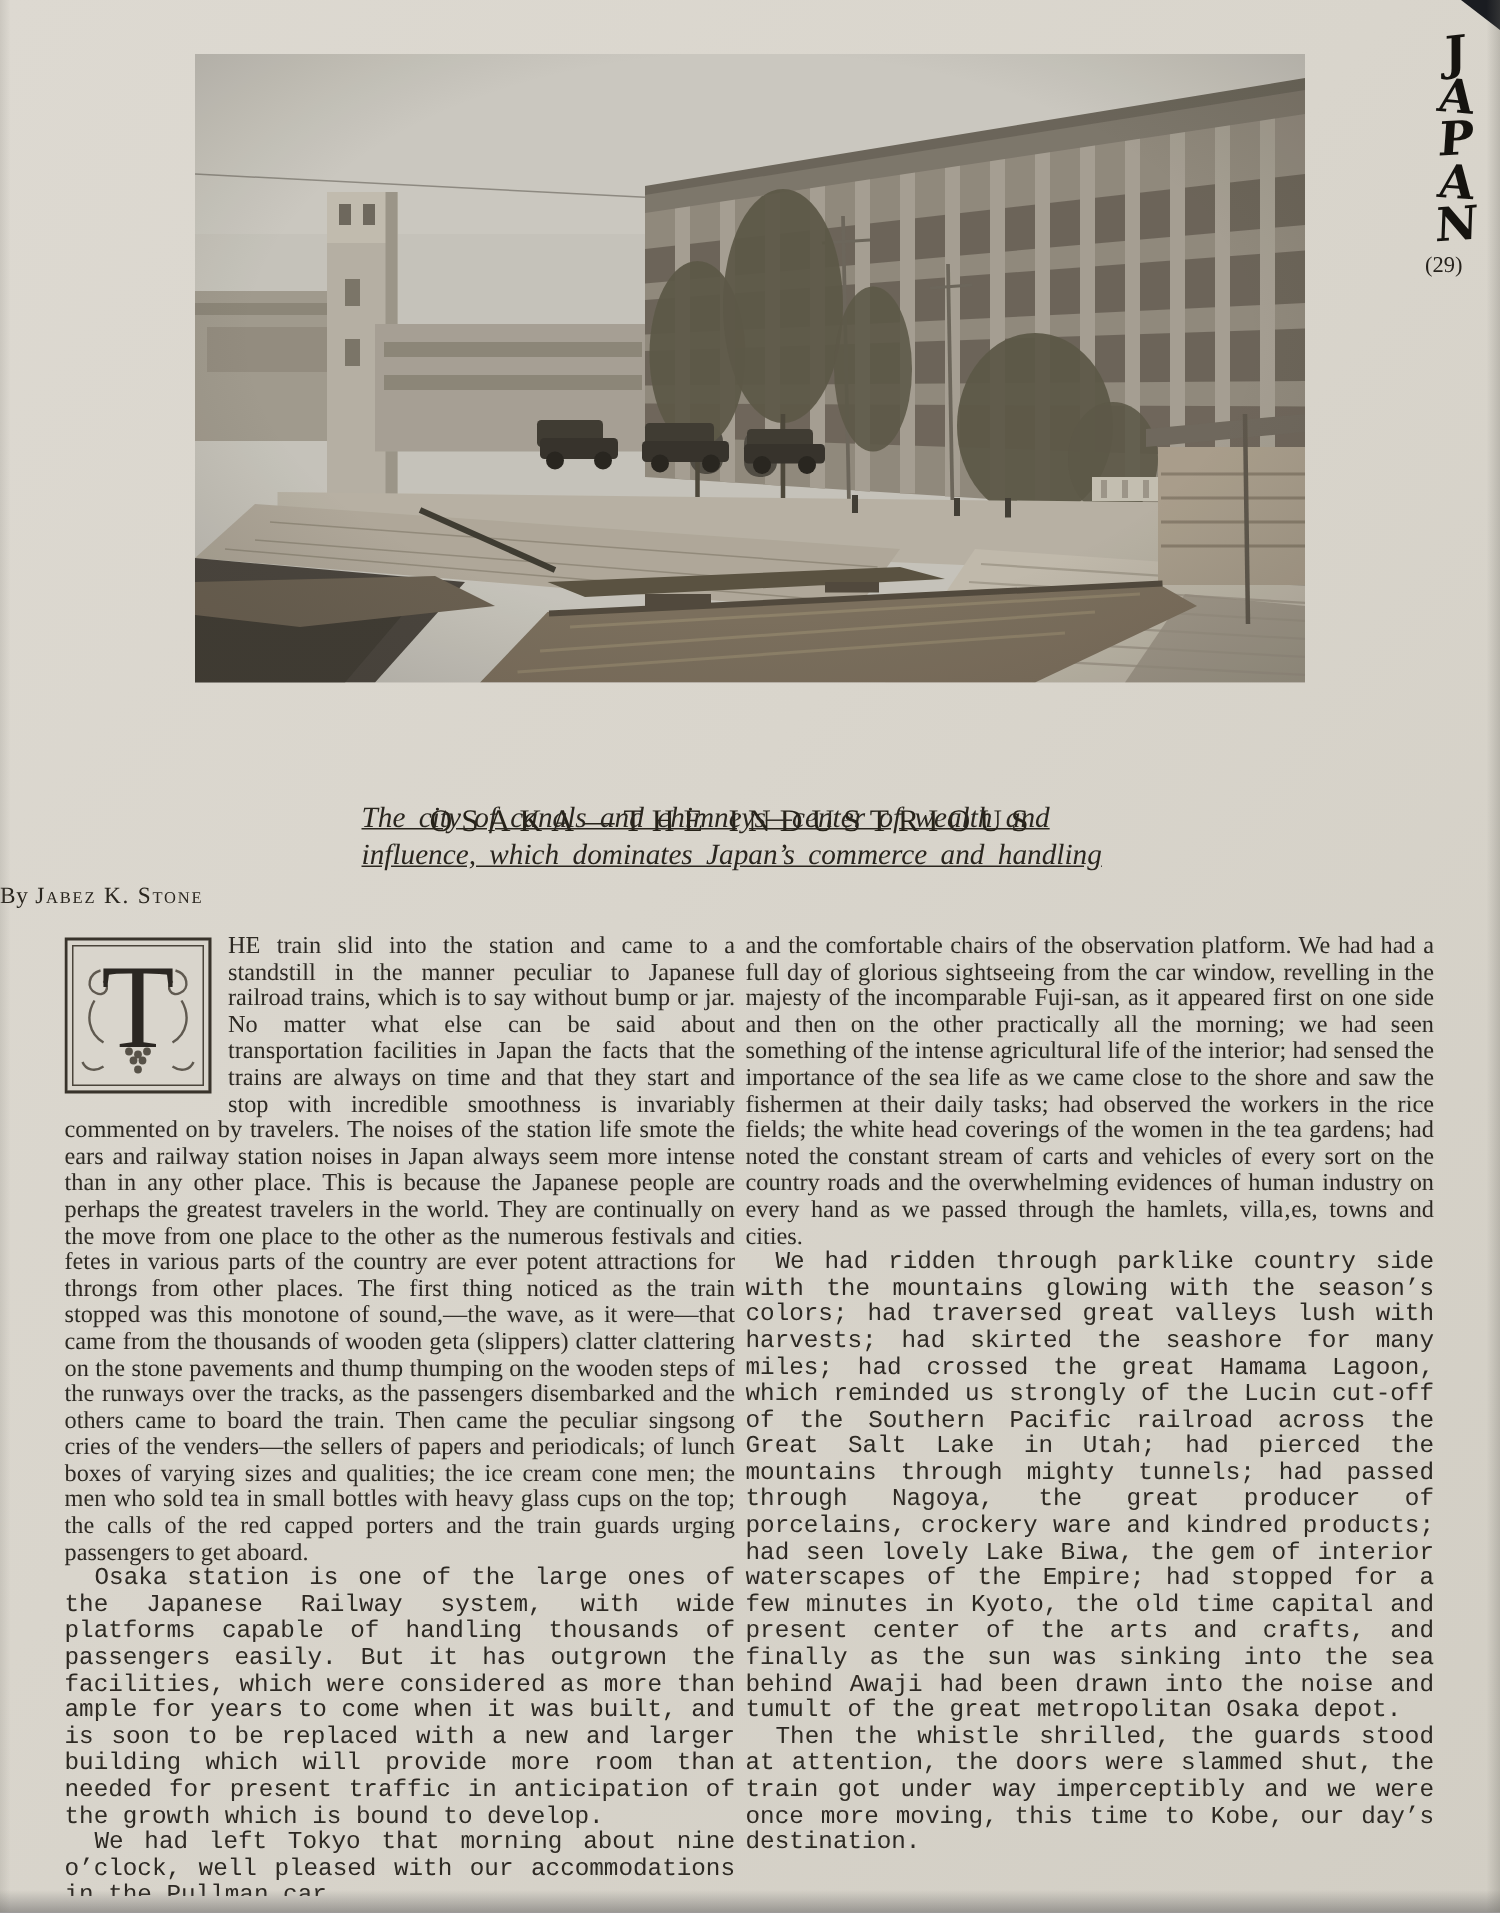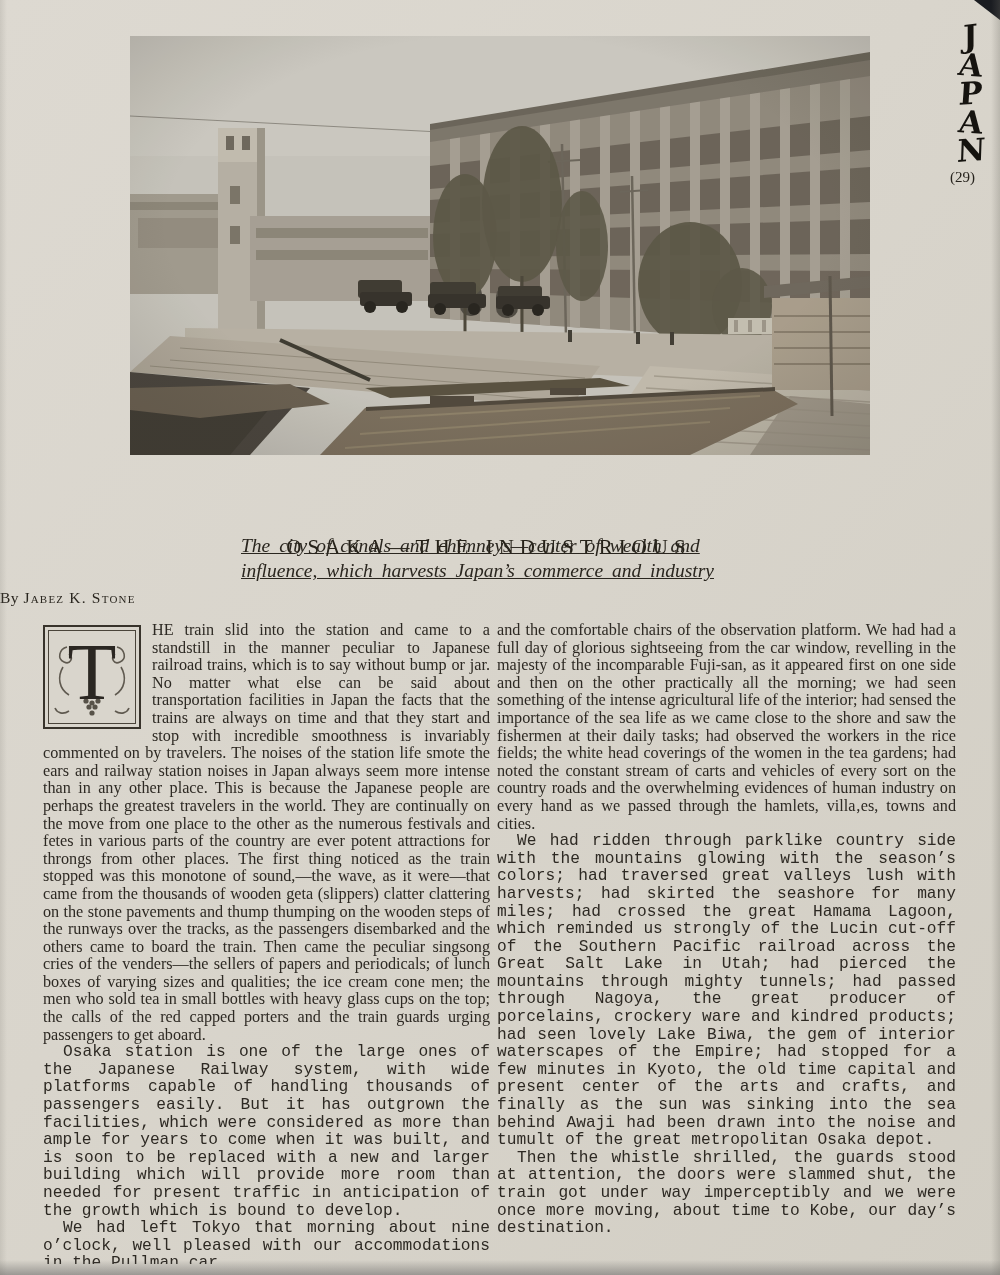--- a/index.html
+++ b/index.html
@@ -232,21 +232,21 @@
       <line x1="150" y1="304" x2="240" y2="344" stroke="#3c382f" stroke-width="4"></line>
 
       <rect x="0" y="0" width="740" height="419" fill="url(#vig)"></rect>
       <rect x="0" y="0" width="740" height="419" fill="#8a8070" opacity="0.05"></rect>
     </svg>
   </div>
 
   <div class="title">OSAKA—THE INDUSTRIOUS</div>
   <div class="subtitle">
     <div>The city of canals and chimneys—center of wealth and</div>
-    <div>influence, which harvests Japan’s commerce and industry</div>
+    <div>influence, which dominates Japan’s commerce and handling</div>
   </div>
   <div class="byline"><span>By </span><span class="name">Jabez K. Stone</span></div>
 
   <div class="col col-left">
     <p>
       <span class="dropcap-box">
         <svg viewBox="0 0 94 100">
           <g fill="none" stroke="#4a443a" stroke-width="1.6" opacity="0.85">
             <path d="M22,20 c-8,2 -10,12 -3,15 c6,3 10,-4 5,-8"></path>
             <path d="M72,20 c8,2 10,12 3,15 c-6,3 -10,-4 -5,-8"></path>
@@ -267,21 +267,21 @@
         <span class="dropcap-letter">T</span>
       </span><span>HE train slid into the station and came to a standstill in the manner peculiar to Japanese railroad trains, which is to say without bump or jar.  No matter what else can be said about transportation facilities in Japan the facts that the trains are always on time and that they start and stop with incredible smoothness is invariably commented on by travelers.  The noises of the station life smote the ears and railway station noises in Japan always seem more intense than in any other place.  This is because the Japanese people are perhaps the greatest travelers in the world.  They are continually on the move from one place to the other as the numerous festivals and fetes in various parts of the country are ever potent attractions for throngs from other places.  The first thing noticed as the train stopped was this monotone of sound,—the wave, as it were—that came from the thousands of wooden geta (slippers) clatter clattering on the stone pavements and thump thumping on the wooden steps of the runways over the tracks, as the passengers disembarked and the others came to board the train.  Then came the peculiar singsong cries of the venders—the sellers of papers and periodicals; of lunch boxes of varying sizes and qualities; the ice cream cone men; the men who sold tea in small bottles with heavy glass cups on the top; the calls of the red capped porters and the train guards urging passengers to get aboard.</span>
     </p>
     <p class="indent">Osaka station is one of the large ones of the Japanese Railway system, with wide platforms capable of handling thousands of passengers easily.  But it has outgrown the facilities, which were considered as more than ample for years to come when it was built, and is soon to be replaced with a new and larger building which will provide more room than needed for present traffic in anticipation of the growth which is bound to develop.</p>
     <p class="indent">We had left Tokyo that morning about nine o’clock, well pleased with our accommodations in the Pullman car</p>
   </div>
 
   <div class="col col-right">
     <p>and the comfortable chairs of the observation platform.  We had had a full day of glorious sightseeing from the car window, revelling in the majesty of the incomparable Fuji-san, as it appeared first on one side and then on the other practically all the morning; we had seen something of the intense agricultural life of the interior; had sensed the importance of the sea life as we came close to the shore and saw the fishermen at their daily tasks; had observed the workers in the rice fields; the white head coverings of the women in the tea gardens; had noted the constant stream of carts and vehicles of every sort on the country roads and the overwhelming evidences of human industry on every hand as we passed through the hamlets, villa‚es, towns and cities.</p>
     <p class="indent">We had ridden through parklike country side with the mountains glowing with the season’s colors; had traversed great valleys lush with harvests; had skirted the seashore for many miles; had crossed the great Hamama Lagoon, which reminded us strongly of the Lucin cut-off of the Southern Pacific railroad across the Great Salt Lake in Utah; had pierced the mountains through mighty tunnels; had passed through Nagoya, the great producer of porcelains, crockery ware and kindred products; had seen lovely Lake Biwa, the gem of interior waterscapes of the Empire; had stopped for a few minutes in Kyoto, the old time capital and present center of the arts and crafts, and finally as the sun was sinking into the sea behind Awaji had been drawn into the noise and tumult of the great metropolitan Osaka depot.</p>
-    <p class="indent">Then the whistle shrilled, the guards stood at attention, the doors were slammed shut, the train got under way imperceptibly and we were once more moving, about time to Kobe, our day’s destination.</p>
+    <p class="indent">Then the whistle shrilled, the guards stood at attention, the doors were slammed shut, the train got under way imperceptibly and we were once more moving, this time to Kobe, our day’s destination.</p>
   </div>
 
   <div class="japan">
     <span>J</span>
     <span>A</span>
     <span>P</span>
     <span>A</span>
     <span>N</span>
   </div>
   <div class="page-number">(29)</div>

